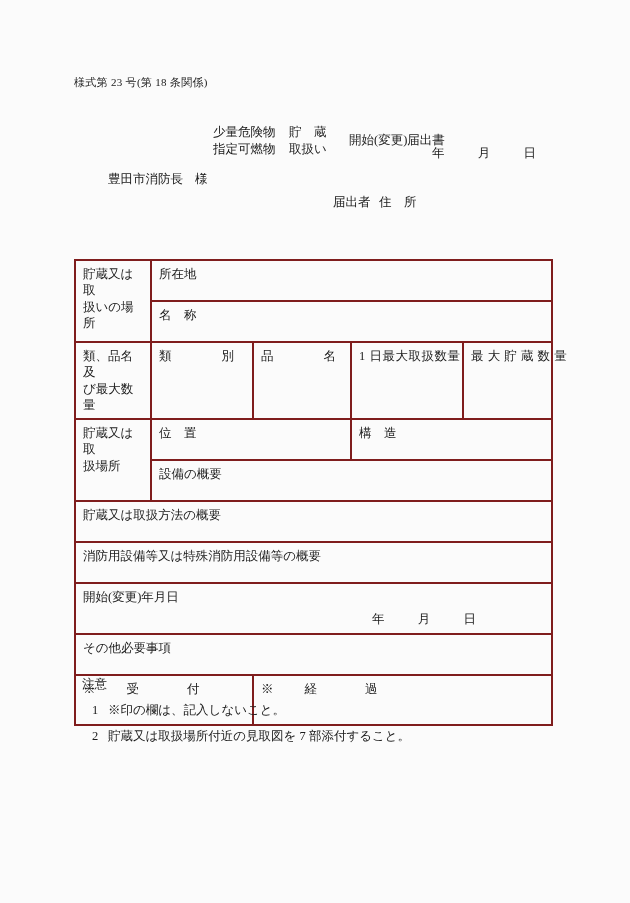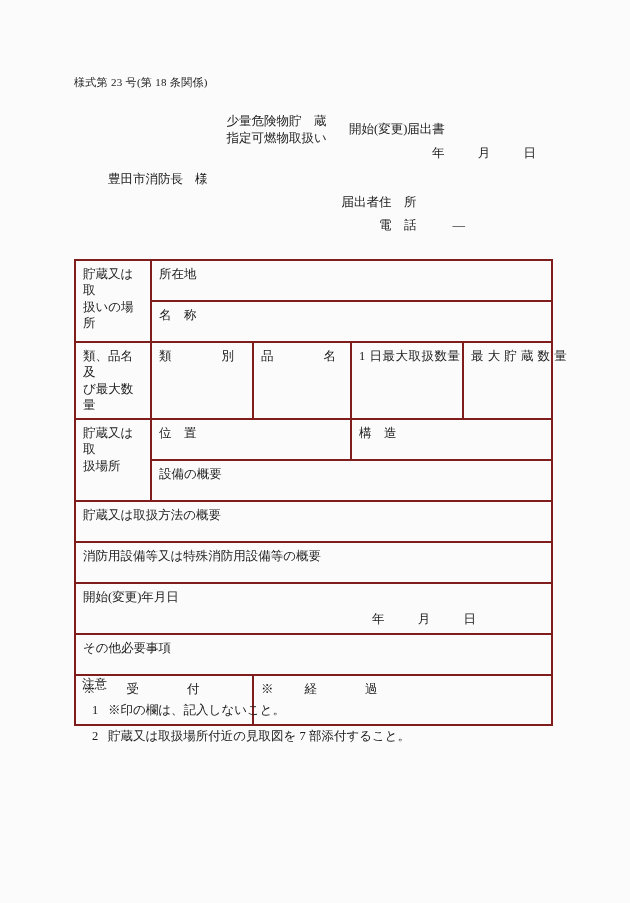--- a/index.html
+++ b/index.html
@@ -27,25 +27,24 @@
     left: 74px;
     top: 75px;
     font-size: 11px;
     letter-spacing: 0.3px;
     white-space: nowrap;
   }
 
   .title-block {
     position: absolute;
     left: 213px;
-    top: 113px;
+    top: 124px;
     display: flex;
     align-items: center;
     white-space: nowrap;
-    text-align: right;
   }
   .title-stack {
     display: flex;
     flex-direction: column;
     font-size: 12.5px;
     line-height: 1.35;
   }
   .title-row {
     display: flex;
   }
@@ -91,21 +90,20 @@
     font-size: 12.5px;
   }
   .submitter-row {
     display: flex;
     align-items: baseline;
     height: 23px;
     white-space: nowrap;
   }
   .submitter-label {
     width: 46px;
-    text-align: right;
   }
   .tel-dash {
     margin-left: 36px;
   }
 
   
   .form-table {
     position: absolute;
     left: 74px;
     top: 259px;
@@ -209,25 +207,20 @@
 
   <div class="addressee">
     <span>豊田市消防長</span><span class="sama">様</span>
   </div>
 
   <div class="submitter">
     <div class="submitter-row">
       <span class="submitter-label">届出者</span>
       <span>住　所</span>
     </div>
-    <div class="submitter-row">
-      <span class="submitter-label"></span>
-      <span>電　話</span>
-      <span class="tel-dash">―</span>
-    </div>
   </div>
 
   <table class="form-table">
     <colgroup>
       <col style="width:76px">
       <col style="width:102px">
       <col style="width:98px">
       <col style="width:112px">
       <col style="width:89px">
     </colgroup>

